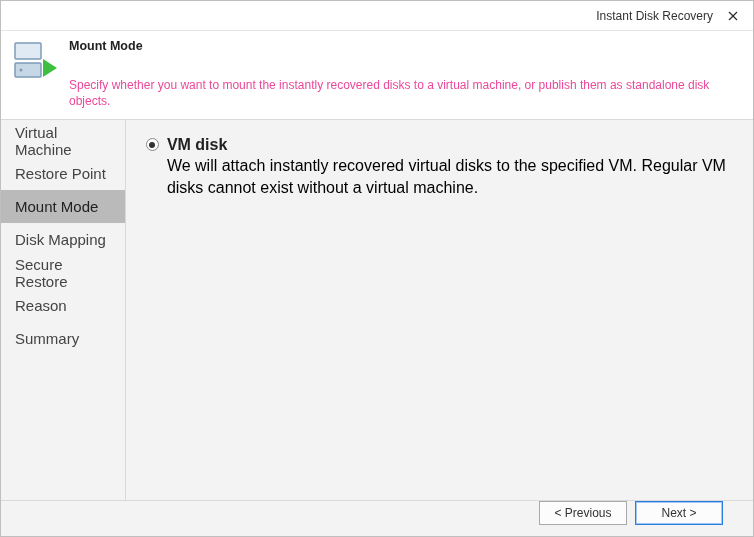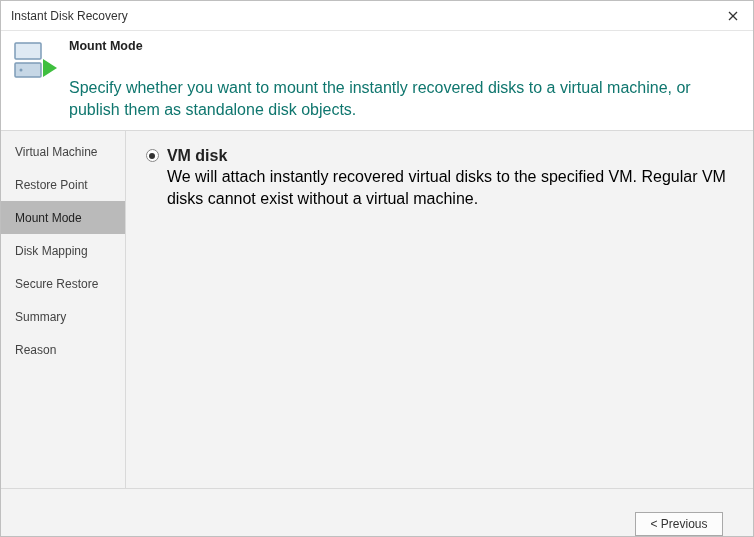--- a/index.html
+++ b/index.html
@@ -18,21 +18,21 @@
     border: 1px solid #bfbfbf;
     display: flex;
     flex-direction: column;
     background: #fff;
   }
   
   .titlebar {
     height: 30px;
     display: flex;
     align-items: center;
-    justify-content: space-between;
+    justify-content: flex-end;
     padding: 0 0 0 10px;
     border-bottom: 1px solid #e5e5e5;
   }
   .titlebar .title {
     font-size: 12px;
     color: #333;
   }
   .titlebar .close {
     width: 40px;
     height: 30px;
@@ -58,22 +58,22 @@
     flex: 0 0 auto;
   }
   .header .text-wrap { flex: 1 1 auto; }
   .header .heading {
     font-weight: bold;
     font-size: 12.5px;
     margin-bottom: 2px;
     color: #222;
   }
   .header .subheading {
-    font-size: 16px;
-    color: #0f766e;
+    font-size: 12px;
+    color: #ec4899;
     line-height: 1.35;
     margin-top: 24px;
   }
   
   .body {
     flex: 1 1 auto;
     display: flex;
     min-height: 0;
     border-top: 1px solid #d9d9d9;
   }
@@ -82,21 +82,21 @@
     width: 190px;
     background: #f3f3f3;
     border-right: 1px solid #d9d9d9;
     padding-top: 4px;
   }
   .sidebar-item {
     height: 33px;
     display: flex;
     align-items: center;
     padding: 0 14px;
-    font-size: 12px;
+    font-size: 15px;
     color: #444;
     cursor: default;
   }
   .sidebar-item.active {
     background: #bababa;
     color: #222;
   }
   
   .content {
     flex: 1 1 auto;
@@ -136,25 +136,25 @@
     color: #222;
     margin-bottom: 1px;
   }
   .option .opt-desc {
     font-size: 16px;
     color: #000000;
     line-height: 1.35;
   }
   
   .footer {
-    height: 48px;
+    height: 36px;
     background: #f3f3f3;
     border-top: 1px solid #d9d9d9;
     display: flex;
-    align-items: flex-end;
+    align-items: flex-start;
     justify-content: flex-end;
     padding: 0 14px;
     gap: 8px;
   }
   .btn {
     min-width: 88px;
     height: 24px;
     border: 1px solid #a9a9a9;
     background: #fcfcfc;
     font-size: 12px;
@@ -218,24 +218,24 @@
       <div class="sidebar-item active">
         <span>Mount Mode</span>
       </div>
       <div class="sidebar-item">
         <span>Disk Mapping</span>
       </div>
       <div class="sidebar-item">
         <span>Secure Restore</span>
       </div>
       <div class="sidebar-item">
+        <span>Reason</span>
+      </div>
+      <div class="sidebar-item">
         <span>Summary</span>
-      </div>
-      <div class="sidebar-item">
-        <span>Reason</span>
       </div>
     </div>
 
     <div class="content">
 
       <div class="option">
         <div class="radio selected"></div>
         <div class="opt-text">
           <div class="opt-title">VM disk</div>
           <div class="opt-desc">We will attach instantly recovered virtual disks to the specified VM. Regular VM disks cannot exist without a virtual machine.</div>
@@ -243,16 +243,19 @@
       </div>
 
 
     </div>
   </div>
 
   <div class="footer">
     <div class="btn">
       <span>&lt; Previous</span>
     </div>
+    <div class="btn primary">
+      <span>Next &gt;</span>
+    </div>
     <span class="btn-spacer"></span>
   </div>
 
 </div>
 
 </body></html>

